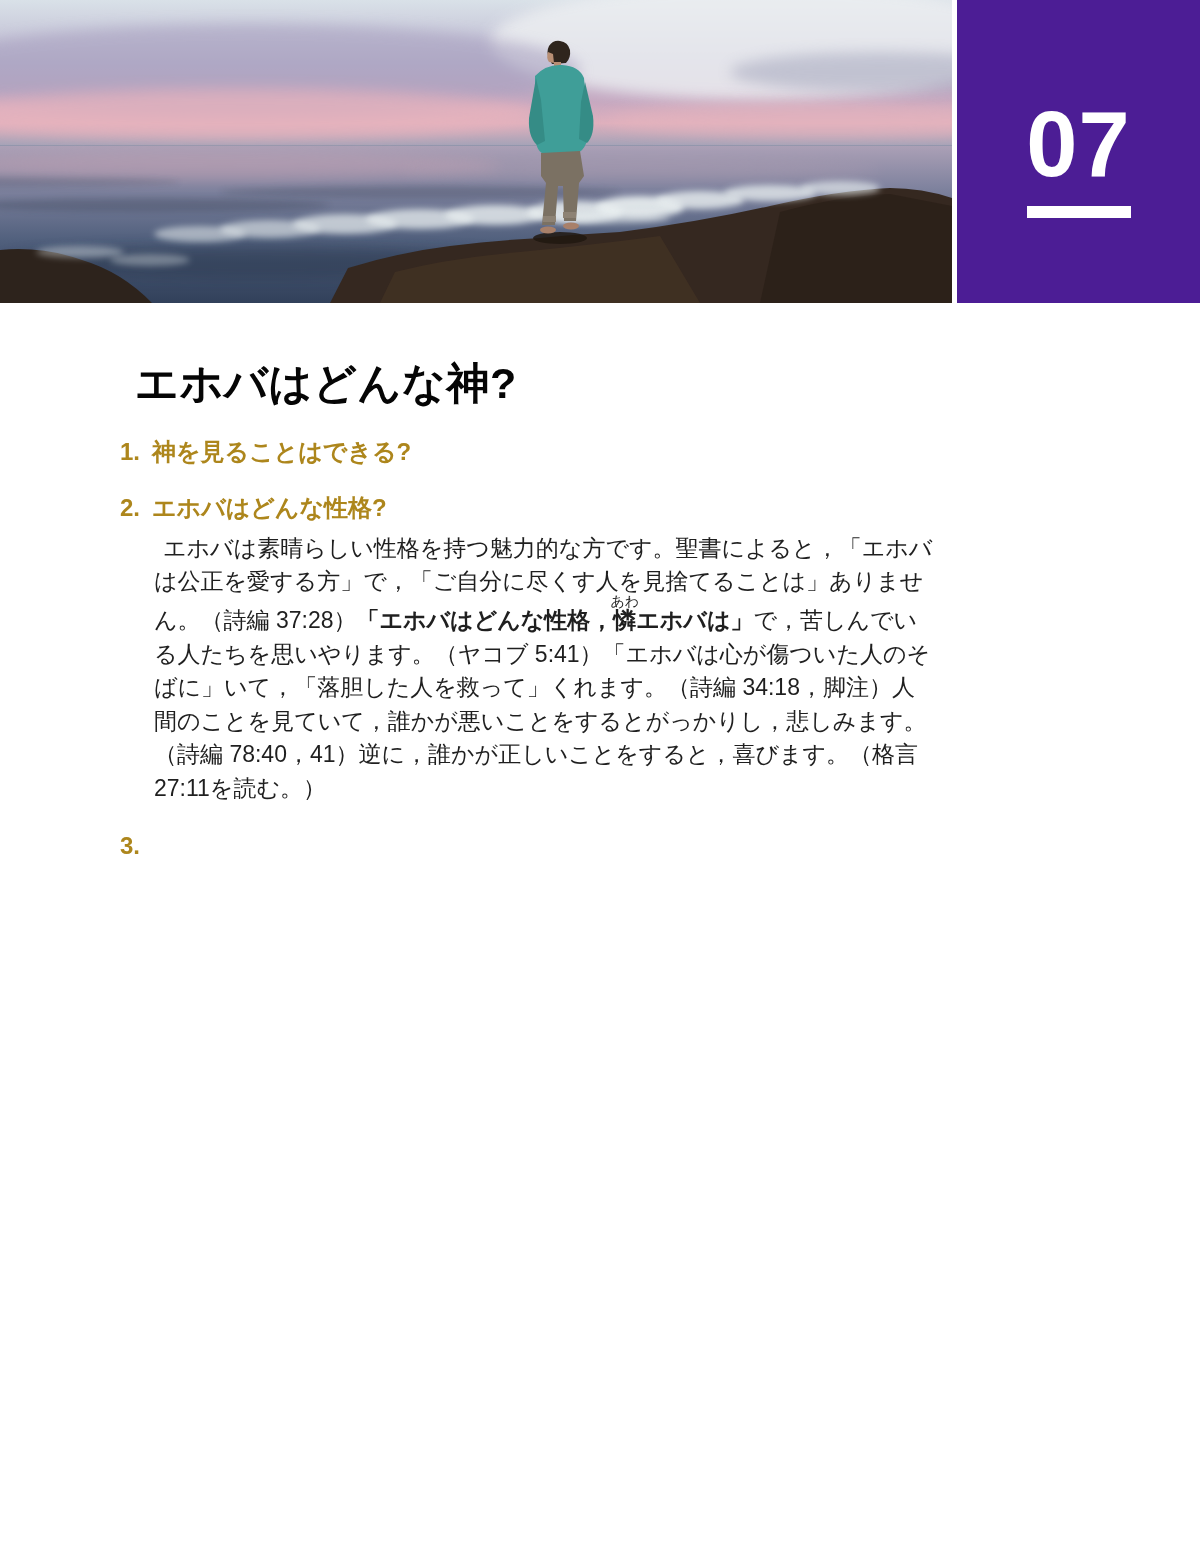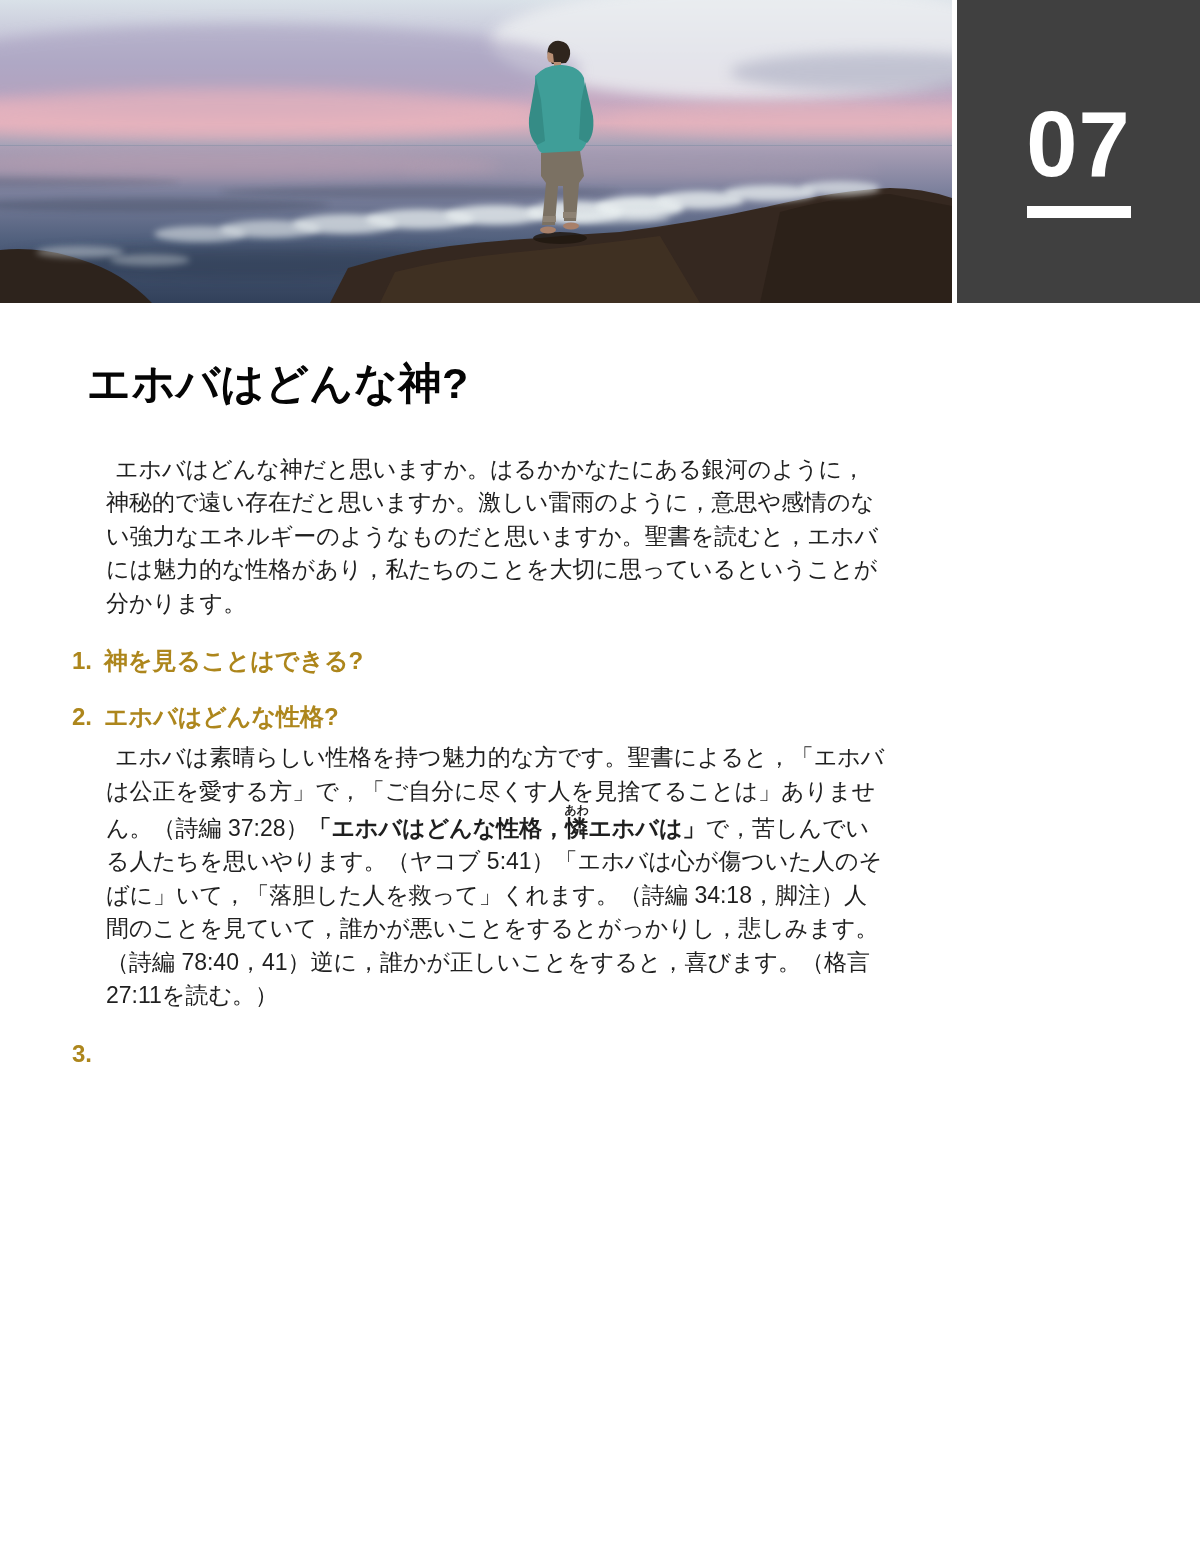--- a/index.html
+++ b/index.html
@@ -2,39 +2,39 @@
 <html lang="ja"><head>
 <meta charset="utf-8">
 <style>
   html,body{margin:0;padding:0;background:#ffffff;}
   .page{position:relative;width:1200px;height:1543px;background:#ffffff;overflow:hidden;
         font-family:"Liberation Sans", sans-serif;color:#1d1d1d;}
   
   .hero{position:relative;width:1200px;height:303px;}
   .hero-photo{position:absolute;left:0;top:0;width:952px;height:303px;overflow:hidden;}
   .hero-photo svg{display:block;width:952px;height:303px;}
-  .chapter-badge{position:absolute;left:957px;top:0;width:243px;height:303px;background:#404040;
+  .chapter-badge{position:absolute;left:957px;top:0;width:243px;height:303px;background:#4c1d95;
                  display:flex;flex-direction:column;align-items:center;justify-content:center;}
   .chapter-num{color:#ffffff;font-size:92px;font-weight:700;line-height:1;letter-spacing:1px;
                transform:translateY(6px);}
   .chapter-rule{width:104px;height:12px;background:#ffffff;margin-top:16px;transform:translateY(6px);}
   
-  .content{padding:0 0 0 72px;width:814px;}
+  .content{padding:0 0 0 120px;width:814px;}
   .page-title{margin:54px 0 0 15px;font-size:43px;line-height:1.25;font-weight:800;color:#050505;
               letter-spacing:0.5px;}
   .body{width:780px;margin:0 0 0 34px;font-size:23px;line-height:33.5px;color:#1f1f1f;}
   .intro{margin-top:42px;text-indent:9px;}
   .indent{text-indent:9px;}
   section{margin:0;}
   .sec-head{display:flex;gap:11px;margin:25px 0 9px 0;font-size:24px;line-height:31px;
             font-weight:700;color:#ad861c;}
   .sec-num{min-width:21px;}
   b{font-weight:700;}
   ruby{ruby-position:over;}
-  rt{font-size:12px;line-height:1;color:#1f1f1f;font-weight:700;}
+  rt{font-size:14px;line-height:1;color:#1f1f1f;font-weight:400;}
 </style>
 </head>
 <body>
 
 <div class="page">
 
   <header class="hero">
     <div class="hero-photo">
       <svg viewBox="0 0 952 303" preserveAspectRatio="none">
         <defs>
@@ -122,21 +122,20 @@
     <div class="chapter-badge">
       <div class="chapter-num">07</div>
       <div class="chapter-rule"></div>
     </div>
   </header>
 
   <main class="content">
 
     <h1 class="page-title">エホバはどんな神?</h1>
 
-    <p class="body intro">エホバはどんな神だと思いますか。はるかかなたにある銀河のように，神秘的で遠い存在だと思いますか。激しい雷雨のように，意思や感情のない強力なエネルギーのようなものだと思いますか。聖書を読むと，エホバには魅力的な性格があり，私たちのことを大切に思っているということが分かります。</p>
 
     <section>
       <h2 class="sec-head">
         <span class="sec-num">1.</span>
         <span>神を見ることはできる?</span>
       </h2>
     </section>
 
     <section>
       <h2 class="sec-head">

